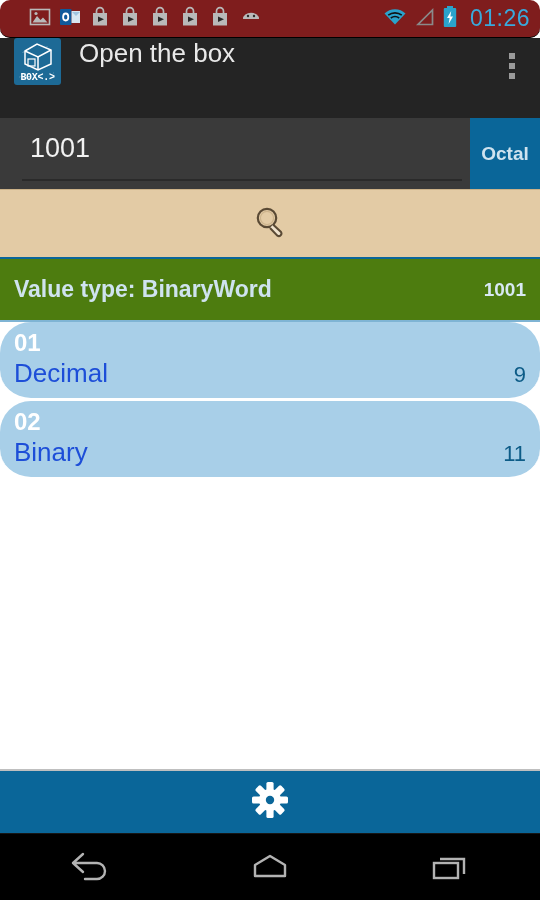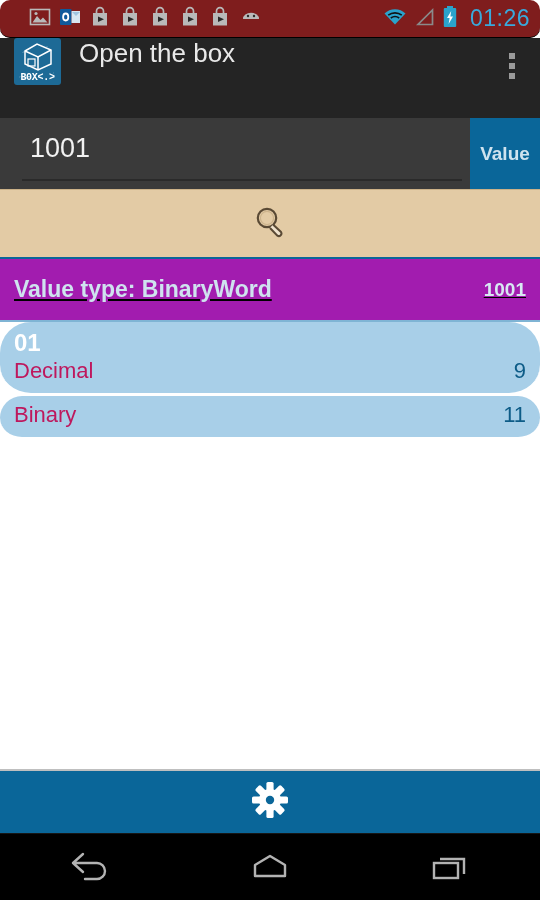--- a/index.html
+++ b/index.html
@@ -180,29 +180,28 @@
     flex: 0 0 auto;
   }
 
   
   .results {
     flex: 1 1 auto;
     background: #ffffff;
     overflow: hidden;
   }
   .result-header {
-    background: #a21caf;
+    background: #4d7c0f;
     height: 63px;
     display: flex;
     align-items: center;
     justify-content: space-between;
     padding: 0 14px;
     box-sizing: border-box;
     border-bottom: 2px solid #7fb4d4;
-    text-decoration: underline;
   }
   .result-header .rh-title {
     color: #cfe3ef;
     font-size: 23px;
     font-weight: bold;
   }
   .result-header .rh-value {
     color: #d8e9f3;
     font-size: 19px;
     font-weight: bold;
@@ -219,22 +218,22 @@
     font-size: 24px;
     font-weight: bold;
     line-height: 1.25;
   }
   .row-body {
     display: flex;
     align-items: baseline;
     justify-content: space-between;
   }
   .row-label {
-    color: #be185d;
-    font-size: 22px;
+    color: #1d4ed8;
+    font-size: 26px;
   }
   .row-value {
     color: #0d5c87;
     font-size: 22px;
   }
 
   
   .settingsbar {
     height: 62px;
     background: #0a6699;
@@ -377,21 +376,21 @@
         <i></i>
         <i></i>
     </div>
   </div>
 
   <div class="inputrow">
     <div class="input-wrap">
       <input class="value-input" type="text" value="1001" style="">
       <span class="input-underline"></span>
     </div>
-    <button class="base-button">Value</button>
+    <button class="base-button">Octal</button>
   </div>
 
   <div class="searchbar">
     <span>
       <svg width="40" height="38" viewBox="0 0 40 38">
         <circle cx="17" cy="15" r="9.2" fill="#e3cba5" stroke="#5a4a35" stroke-width="2.2"></circle>
         <circle cx="17" cy="15" r="6.6" fill="#e3cba5" stroke="#cdb48d" stroke-width="1.2"></circle>
         <path d="M23 21.5 L31 29 a2.6 2.6 0 0 1 -3.6 3.6 L20 25" fill="#efe2cd" stroke="#5a4a35" stroke-width="2"></path>
       </svg>
     </span>
@@ -406,20 +405,21 @@
 
     <div class="row">
       <div class="row-index">01</div>
       <div class="row-body">
         <span class="row-label">Decimal</span>
         <span class="row-value">9</span>
       </div>
     </div>
 
     <div class="row">
+      <div class="row-index">02</div>
       <div class="row-body">
         <span class="row-label">Binary</span>
         <span class="row-value">11</span>
       </div>
     </div>
 
   </div>
 
   <div class="settingsbar">
     <span>

